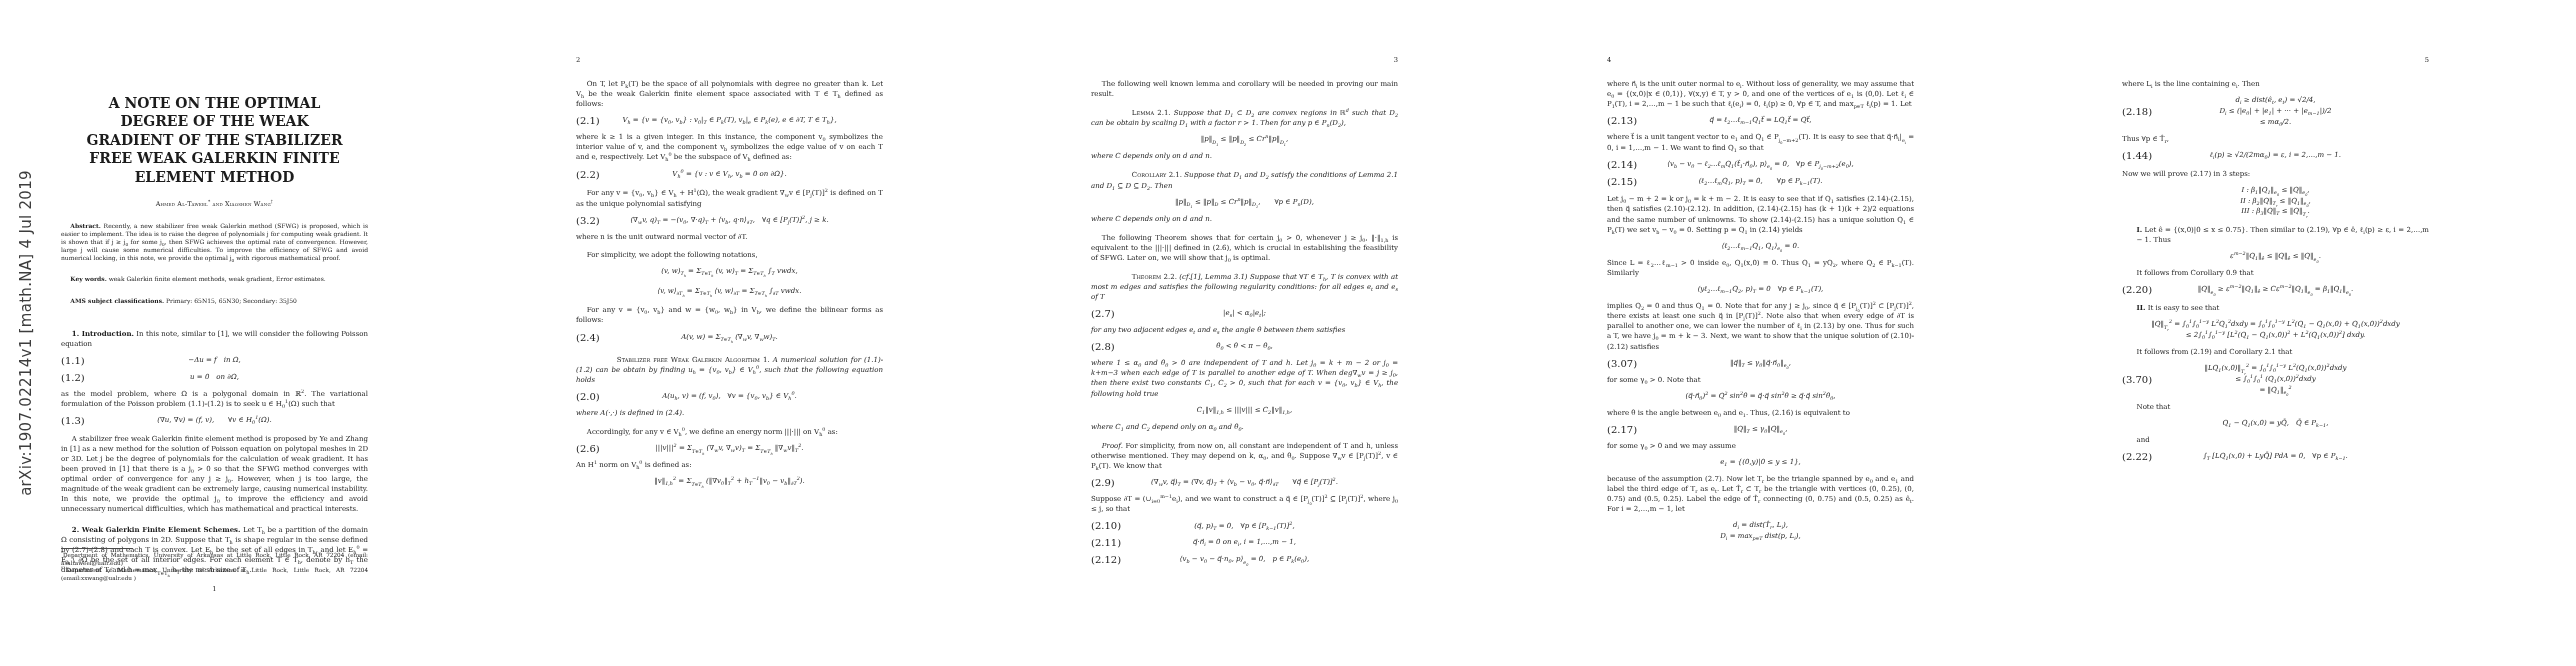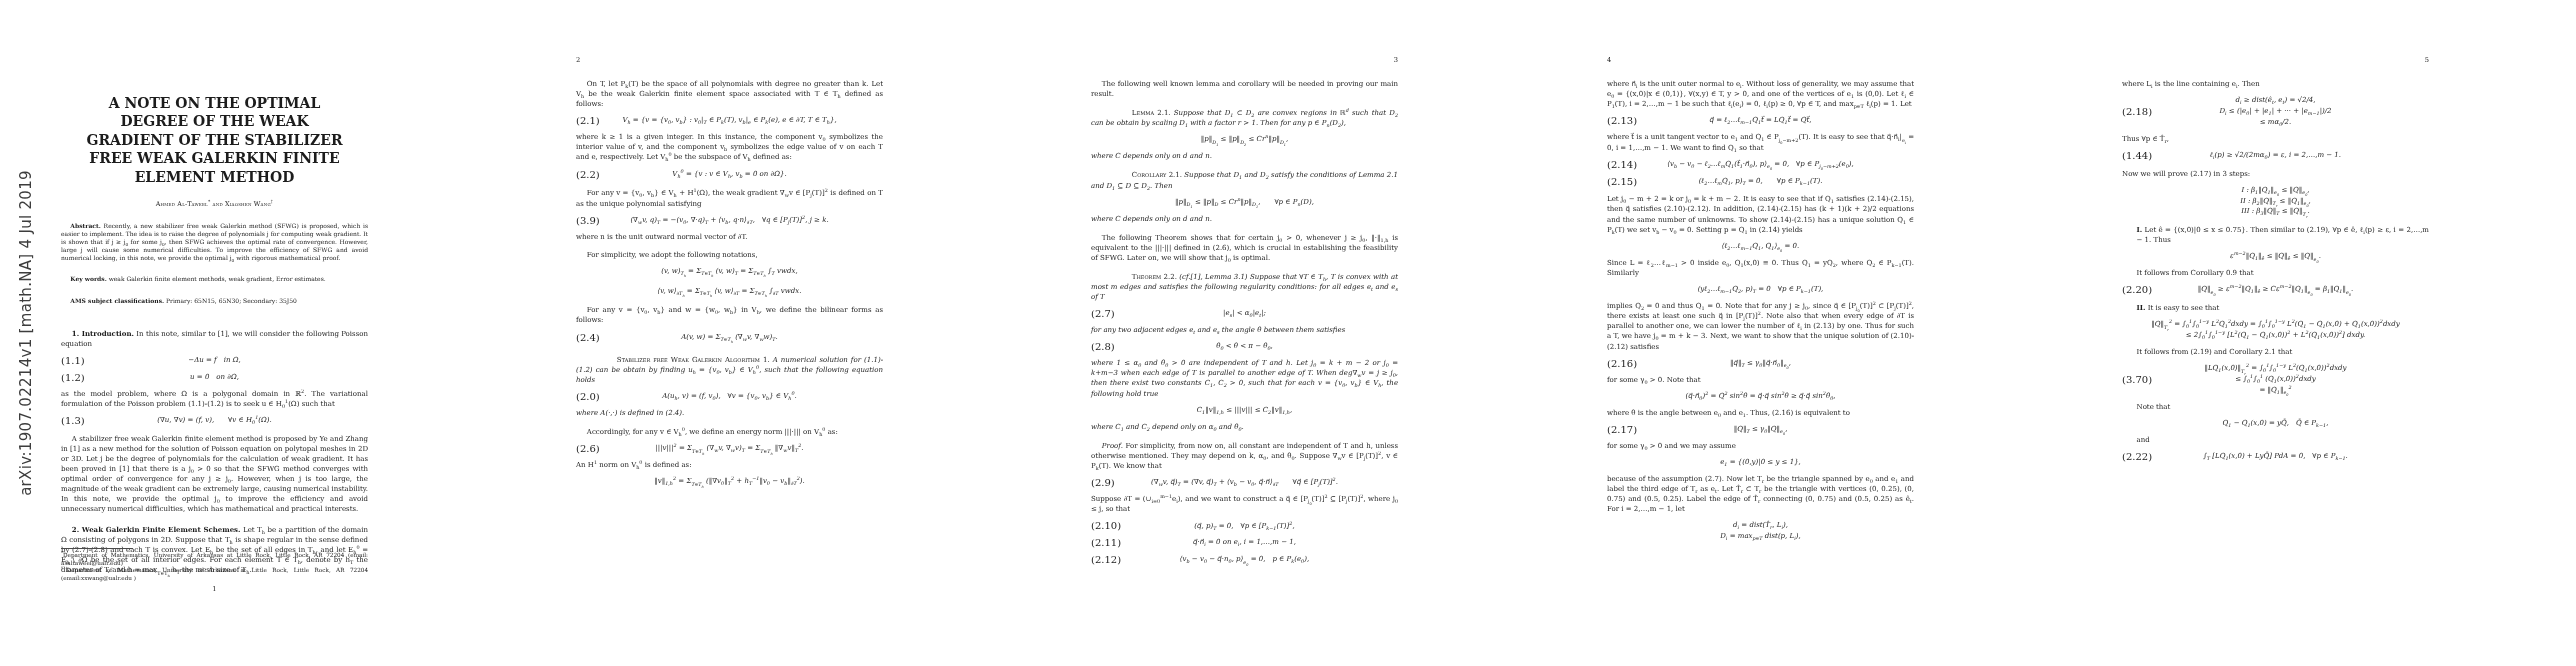--- a/index.html
+++ b/index.html
@@ -92,21 +92,21 @@
           </div>
           <p class="para"><span>where k ≥ 1 is a given integer. In this instance, the component v<sub>0</sub> symbolizes the interior value of v, and the component v<sub>b</sub> symbolizes the edge value of v on each T and e, respectively. Let V<sub>h</sub><sup>0</sup> be the subspace of V<sub>h</sub> defined as:</span></p>
           <div class="eq">
             <span class="tag">(2.2)</span>
             <div class="lines">
               <div class="eqline">V<sub>h</sub><sup>0</sup> = {v : v ∈ V<sub>h</sub>, v<sub>b</sub> = 0 on ∂Ω}.</div>
             </div>
           </div>
           <p class="para ind" style="margin-top: 9px;"><span>For any v = {v<sub>0</sub>, v<sub>b</sub>} ∈ V<sub>h</sub> + H<sup>1</sup>(Ω), the weak gradient ∇<sub>w</sub>v ∈ [P<sub>j</sub>(T)]<sup>2</sup> is defined on T as the unique polynomial satisfying</span></p>
           <div class="eq">
-            <span class="tag">(3.9)</span>
+            <span class="tag">(3.2)</span>
             <div class="lines">
               <div class="eqline">(∇<sub>w</sub>v, q)<sub>T</sub> = −(v<sub>0</sub>, ∇·q)<sub>T</sub> + ⟨v<sub>b</sub>, q·n⟩<sub>∂T</sub>, ∀q ∈ [P<sub>j</sub>(T)]<sup>2</sup>, j ≥ k.</div>
             </div>
           </div>
           <p class="para"><span>where n is the unit outward normal vector of ∂T.</span></p>
           <p class="para ind" style="margin-top: 7.8px;"><span>For simplicity, we adopt the following notations,</span></p>
           <div class="eq">
             <div class="lines">
               <div class="eqline">(v, w)<sub>T<sub>h</sub></sub> = Σ<sub>T∈T<sub>h</sub></sub> (v, w)<sub>T</sub> = Σ<sub>T∈T<sub>h</sub></sub> ∫<sub>T</sub> vwdx,</div>
             </div>
@@ -244,21 +244,21 @@
             </div>
           </div>
           <p class="para"><span>Since L = ℓ<sub>2</sub>…ℓ<sub>m−1</sub> &gt; 0 inside e<sub>0</sub>, Q<sub>1</sub>(x,0) ≡ 0. Thus Q<sub>1</sub> = yQ<sub>2</sub>, where Q<sub>2</sub> ∈ P<sub>k−1</sub>(T). Similarly</span></p>
           <div class="eq">
             <div class="lines">
               <div class="eqline">(yℓ<sub>2</sub>…ℓ<sub>m−1</sub>Q<sub>2</sub>, p)<sub>T</sub> = 0 ∀p ∈ P<sub>k−1</sub>(T),</div>
             </div>
           </div>
           <p class="para"><span>implies Q<sub>2</sub> = 0 and thus Q<sub>1</sub> = 0. Note that for any j ≥ j<sub>0</sub>, since q⃗ ∈ [P<sub>j<sub>0</sub></sub>(T)]<sup>2</sup> ⊂ [P<sub>j</sub>(T)]<sup>2</sup>, there exists at least one such q⃗ in [P<sub>j</sub>(T)]<sup>2</sup>. Note also that when every edge of ∂T is parallel to another one, we can lower the number of ℓ<sub>i</sub> in (2.13) by one. Thus for such a T, we have j<sub>0</sub> = m + k − 3. Next, we want to show that the unique solution of (2.10)-(2.12) satisfies</span></p>
           <div class="eq">
-            <span class="tag">(2.16)</span>
+            <span class="tag">(3.07)</span>
             <div class="lines">
               <div class="eqline">‖q⃗‖<sub>T</sub> ≤ γ<sub>0</sub>‖q⃗·n⃗<sub>0</sub>‖<sub>e<sub>0</sub></sub>,</div>
             </div>
           </div>
           <p class="para"><span>for some γ<sub>0</sub> &gt; 0. Note that</span></p>
           <div class="eq">
             <div class="lines">
               <div class="eqline">(q⃗·n⃗<sub>0</sub>)<sup>2</sup> = Q<sup>2</sup> sin<sup>2</sup>θ = q⃗·q⃗ sin<sup>2</sup>θ ≥ q⃗·q⃗ sin<sup>2</sup>θ<sub>0</sub>,</div>
             </div>
           </div>

